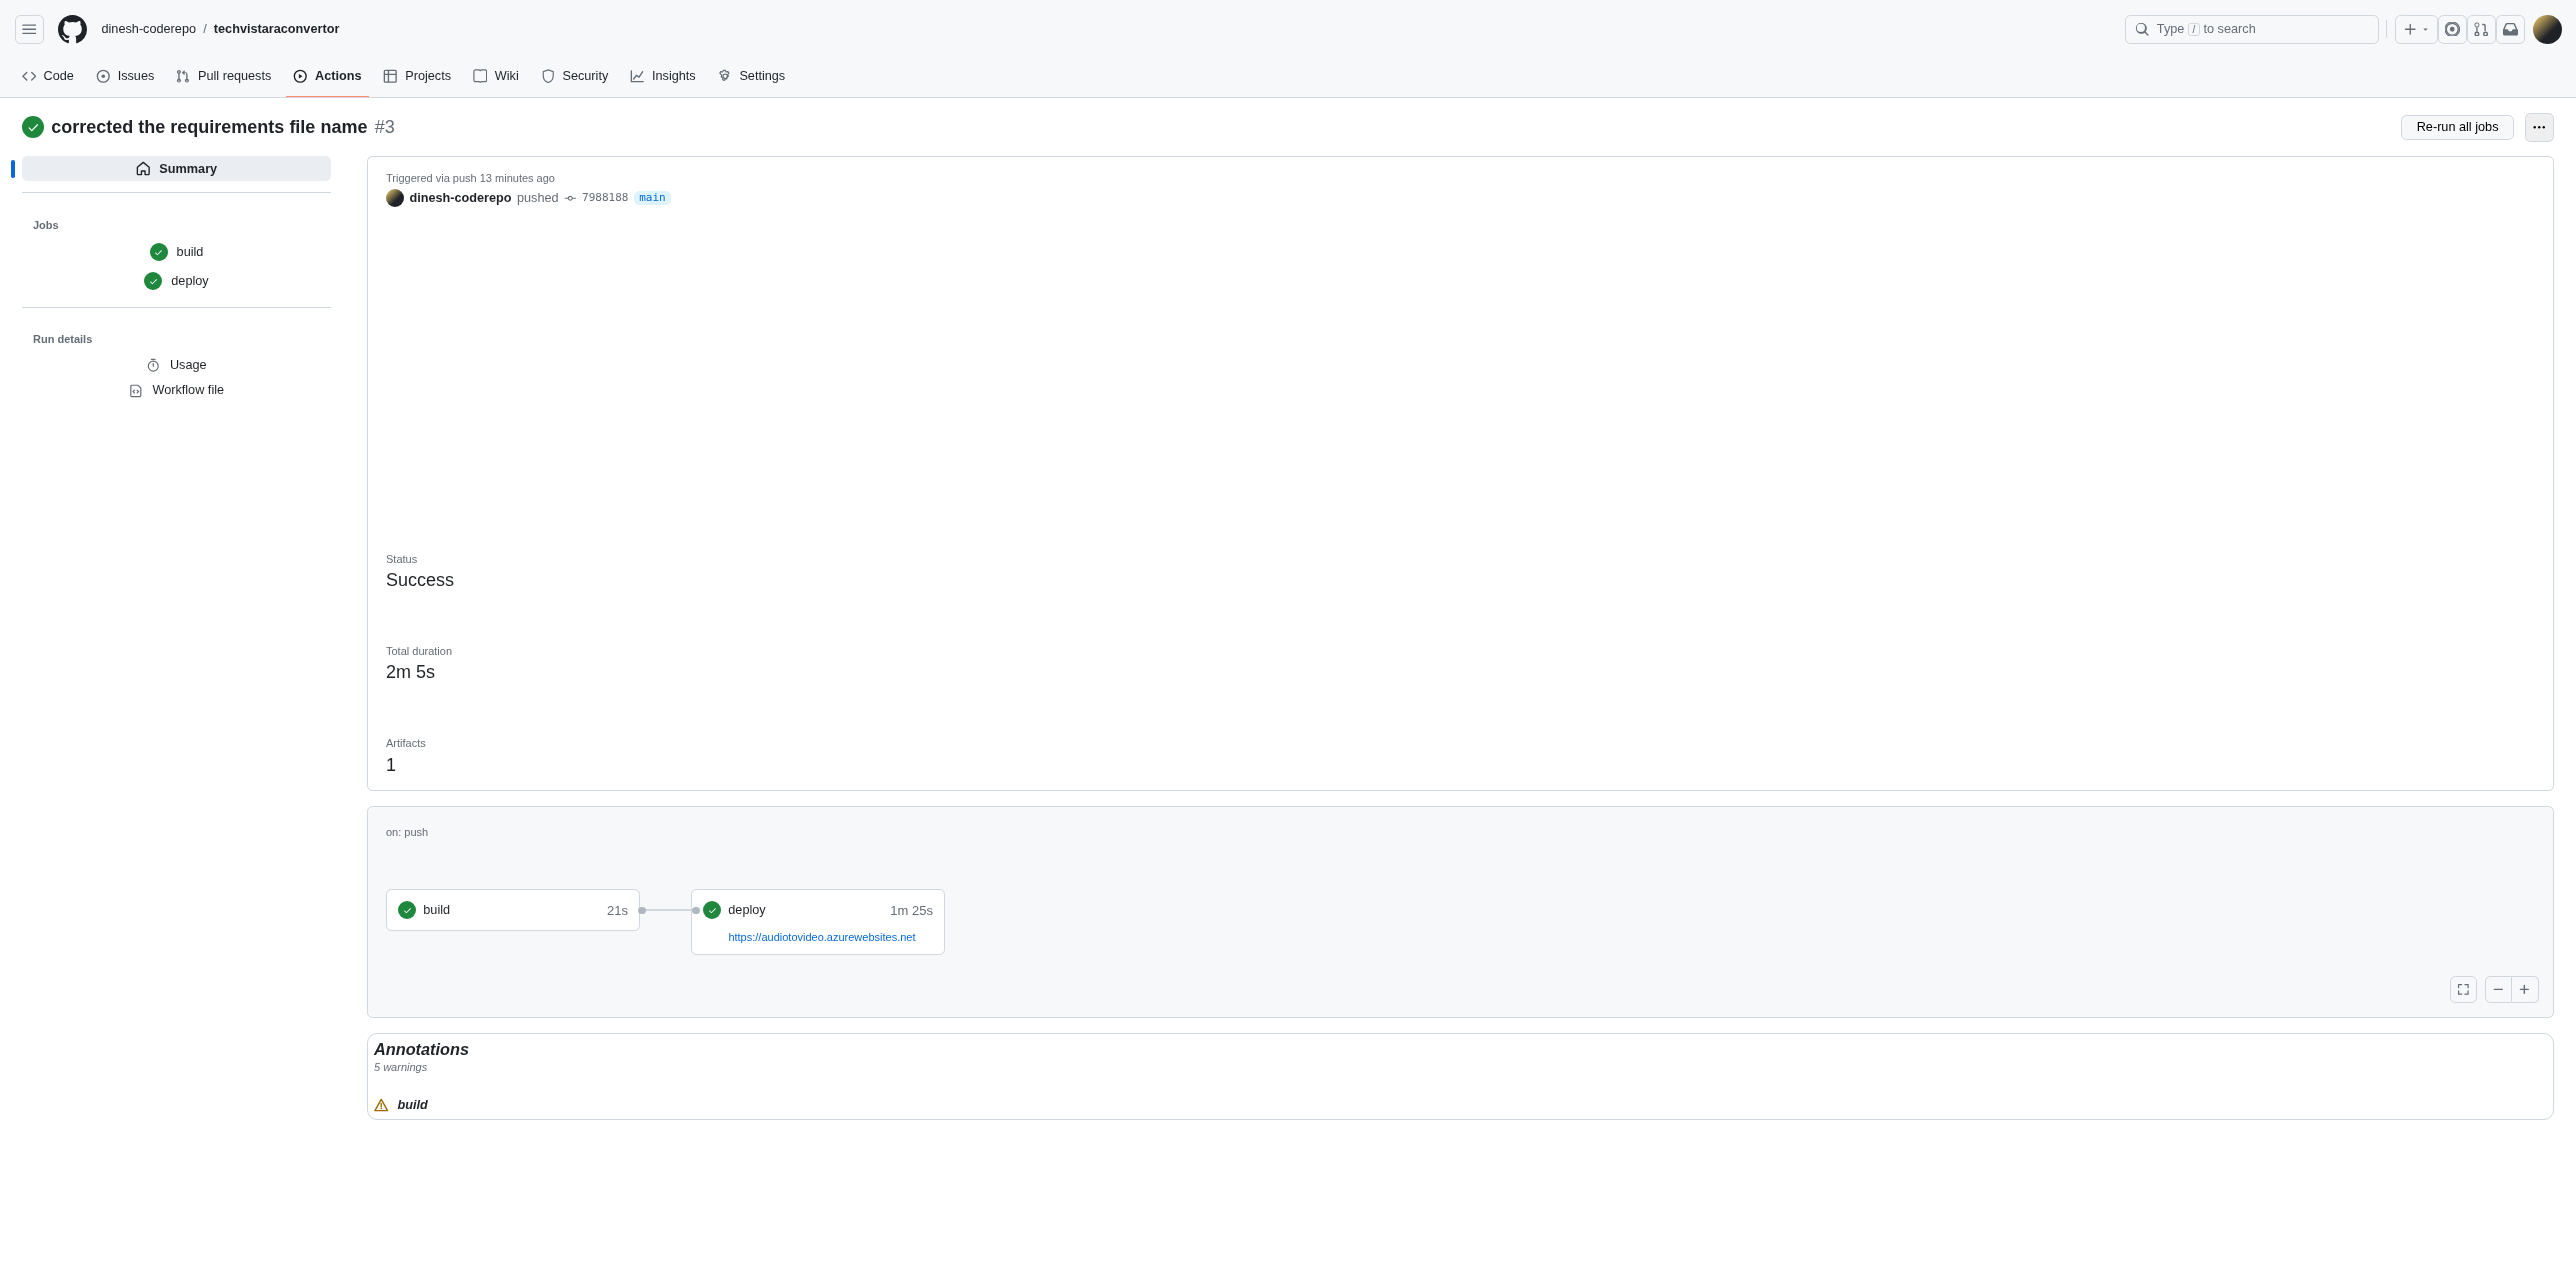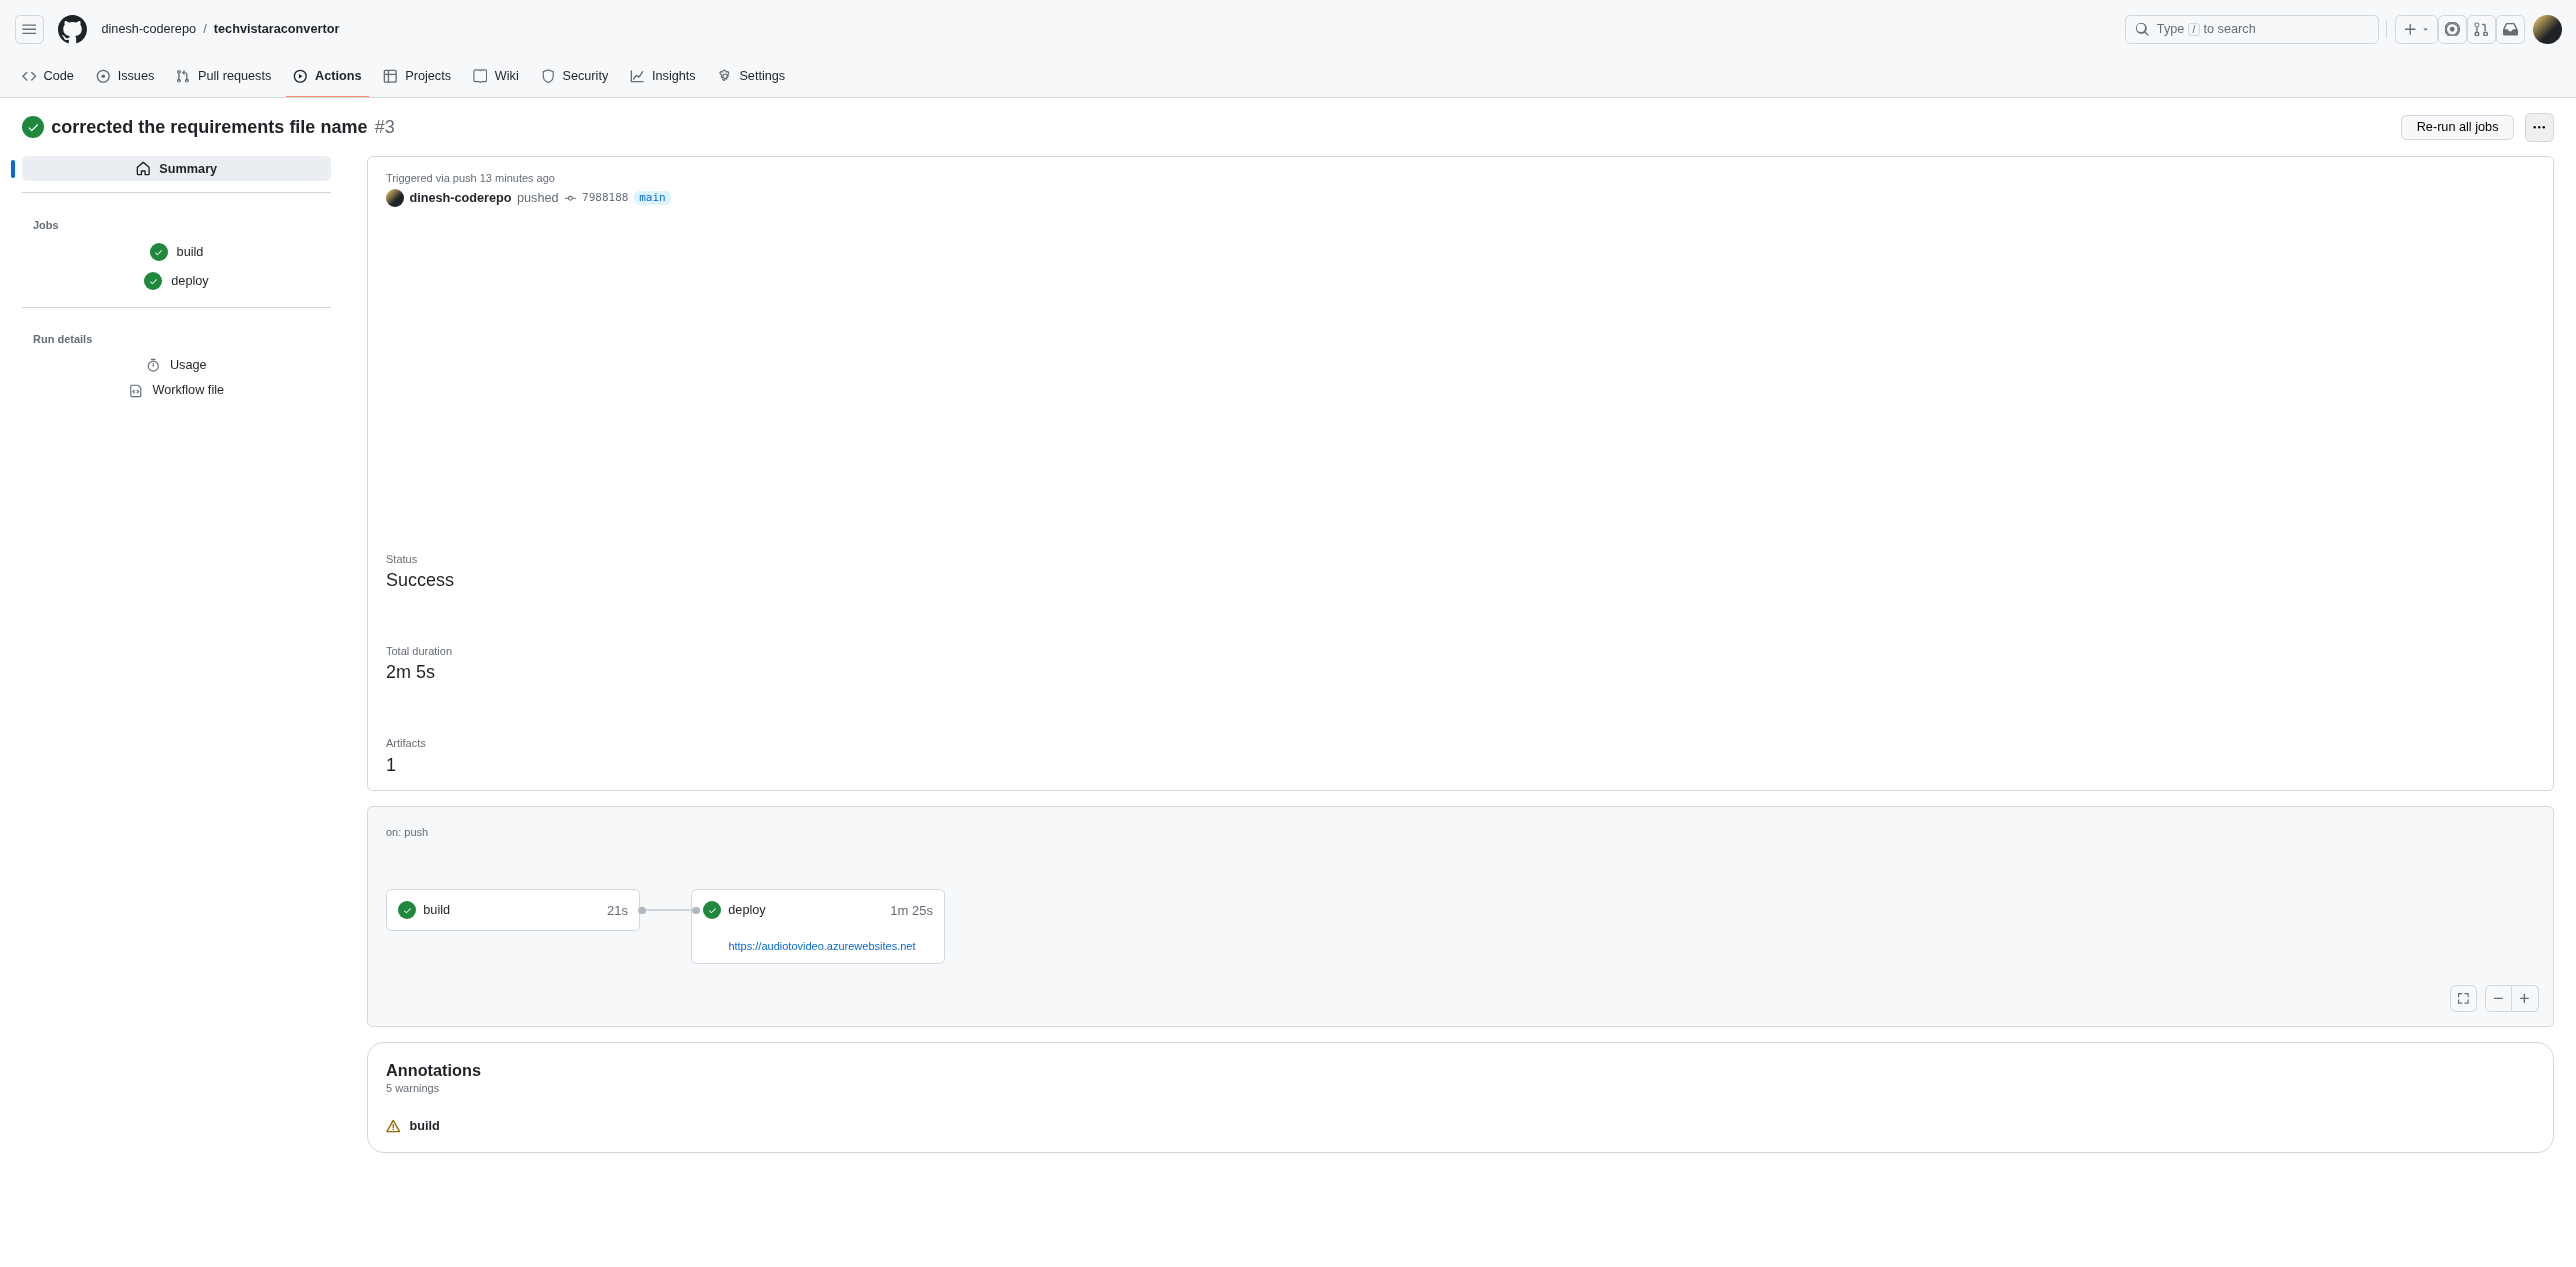--- a/index.html
+++ b/index.html
@@ -62,28 +62,28 @@
 .graph-box .subtitle { font-size: 11px; color: #656d76; margin-top: 1.8px; }
 .jobs-row { display: flex; align-items: flex-start; gap: 51px; margin-top: 51px; margin-bottom: 44px; position: relative;}
 .jobs-row .connector { position: absolute; top: 20px; height: 1.8px; background: #d0d7de; left: 256px; width: 54px;}
 .jobs-row .connector::before, .jobs-row .connector::after { content:""; position:absolute; width:7.3px; height:7.3px; background:#afb8c1; border-radius:50%; top:-2.7px; }
 .jobs-row .connector::before { left:-3.6px; }
 .jobs-row .connector::after { right:-3.6px; }
 .job-card { background: #fff; border: 0.9px solid #d0d7de; border-radius: 5.4px; width: 254px; padding: 11px; cursor: pointer; }
 .job-card .top { display: flex; align-items: center; gap: 7.3px; }
 .job-card .jname { font-weight: 400; flex: 1; font-size: 12.7px;}
 .job-card .jdur { color: #656d76; font-size: 13px; }
-.job-card .url { font-size: 11px; color: #0969da; margin-top: 21px; margin-left: 25.4px; display: block;}
+.job-card .url { font-size: 11px; color: #0969da; margin-top: 12px; margin-left: 25.4px; display: block;}
 .zoom-ctrls { position: absolute; right: 14.5px; bottom: 14.5px; display: flex; gap: 7.3px; }
 .zoom-btn { width: 27px; height: 27px; border: 0.9px solid #d0d7de; border-radius: 5.4px; background: #f6f8fa; display: inline-flex; align-items: center; justify-content: center; cursor: pointer; color: #656d76; }
 .zoom-group { display: flex; }
 .zoom-group .zoom-btn:first-child { border-radius: 5.4px 0 0 5.4px; }
 .zoom-group .zoom-btn:last-child { border-radius: 0 5.4px 5.4px 0; border-left: none;}
 
-.annotations-box { border: 0.9px solid #d0d7de; border-radius: 17px; margin-top: 14.5px; padding: 18px; }
+.annotations-box { border: 0.9px solid #d0d7de; border-radius: 10px; margin-top: 14.5px; padding: 6px; font-style: italic; }
 .annotations-box h2 { font-size: 16.3px; font-weight: 600; }
 .annotations-box .sub { color: #656d76; font-size: 11px; margin-top: 1.8px; }
 .ann-item { display: flex; align-items: center; gap: 9px; margin-top: 25.4px; font-weight: 600;}
 
 .check-circle { width: 18px; height: 18px; background: #1f883d; border-radius: 50%; display: inline-flex; align-items: center; justify-content: center; flex-shrink: 0;}
 .check-circle.big { width: 22px; height: 22px; }
 .check-circle svg { color: #fff; }
 .warn-tri { color: #9a6700; }
 
 svg { fill: currentColor; }

